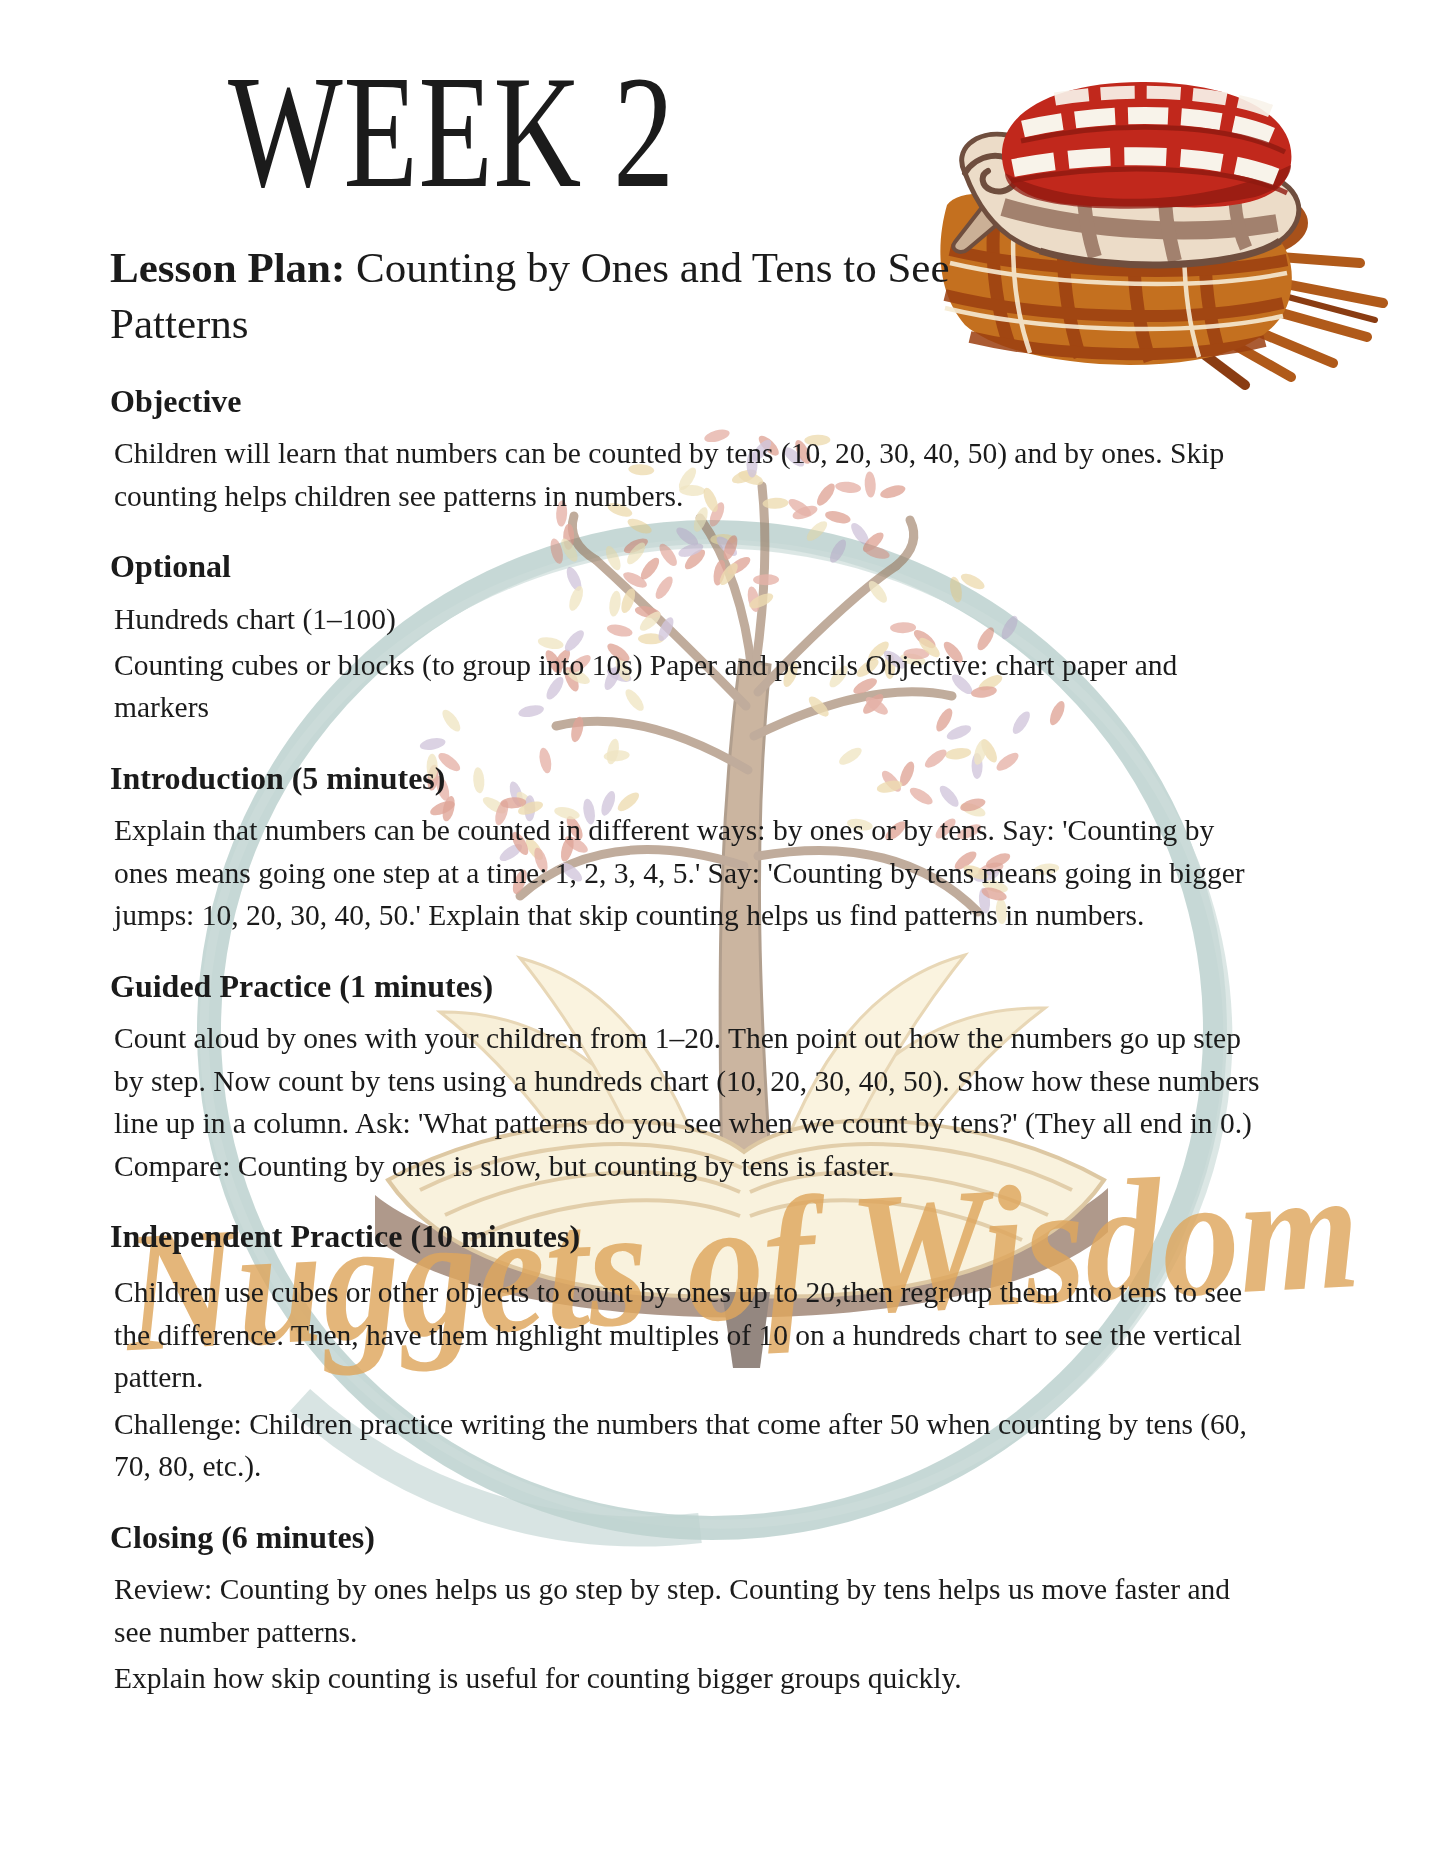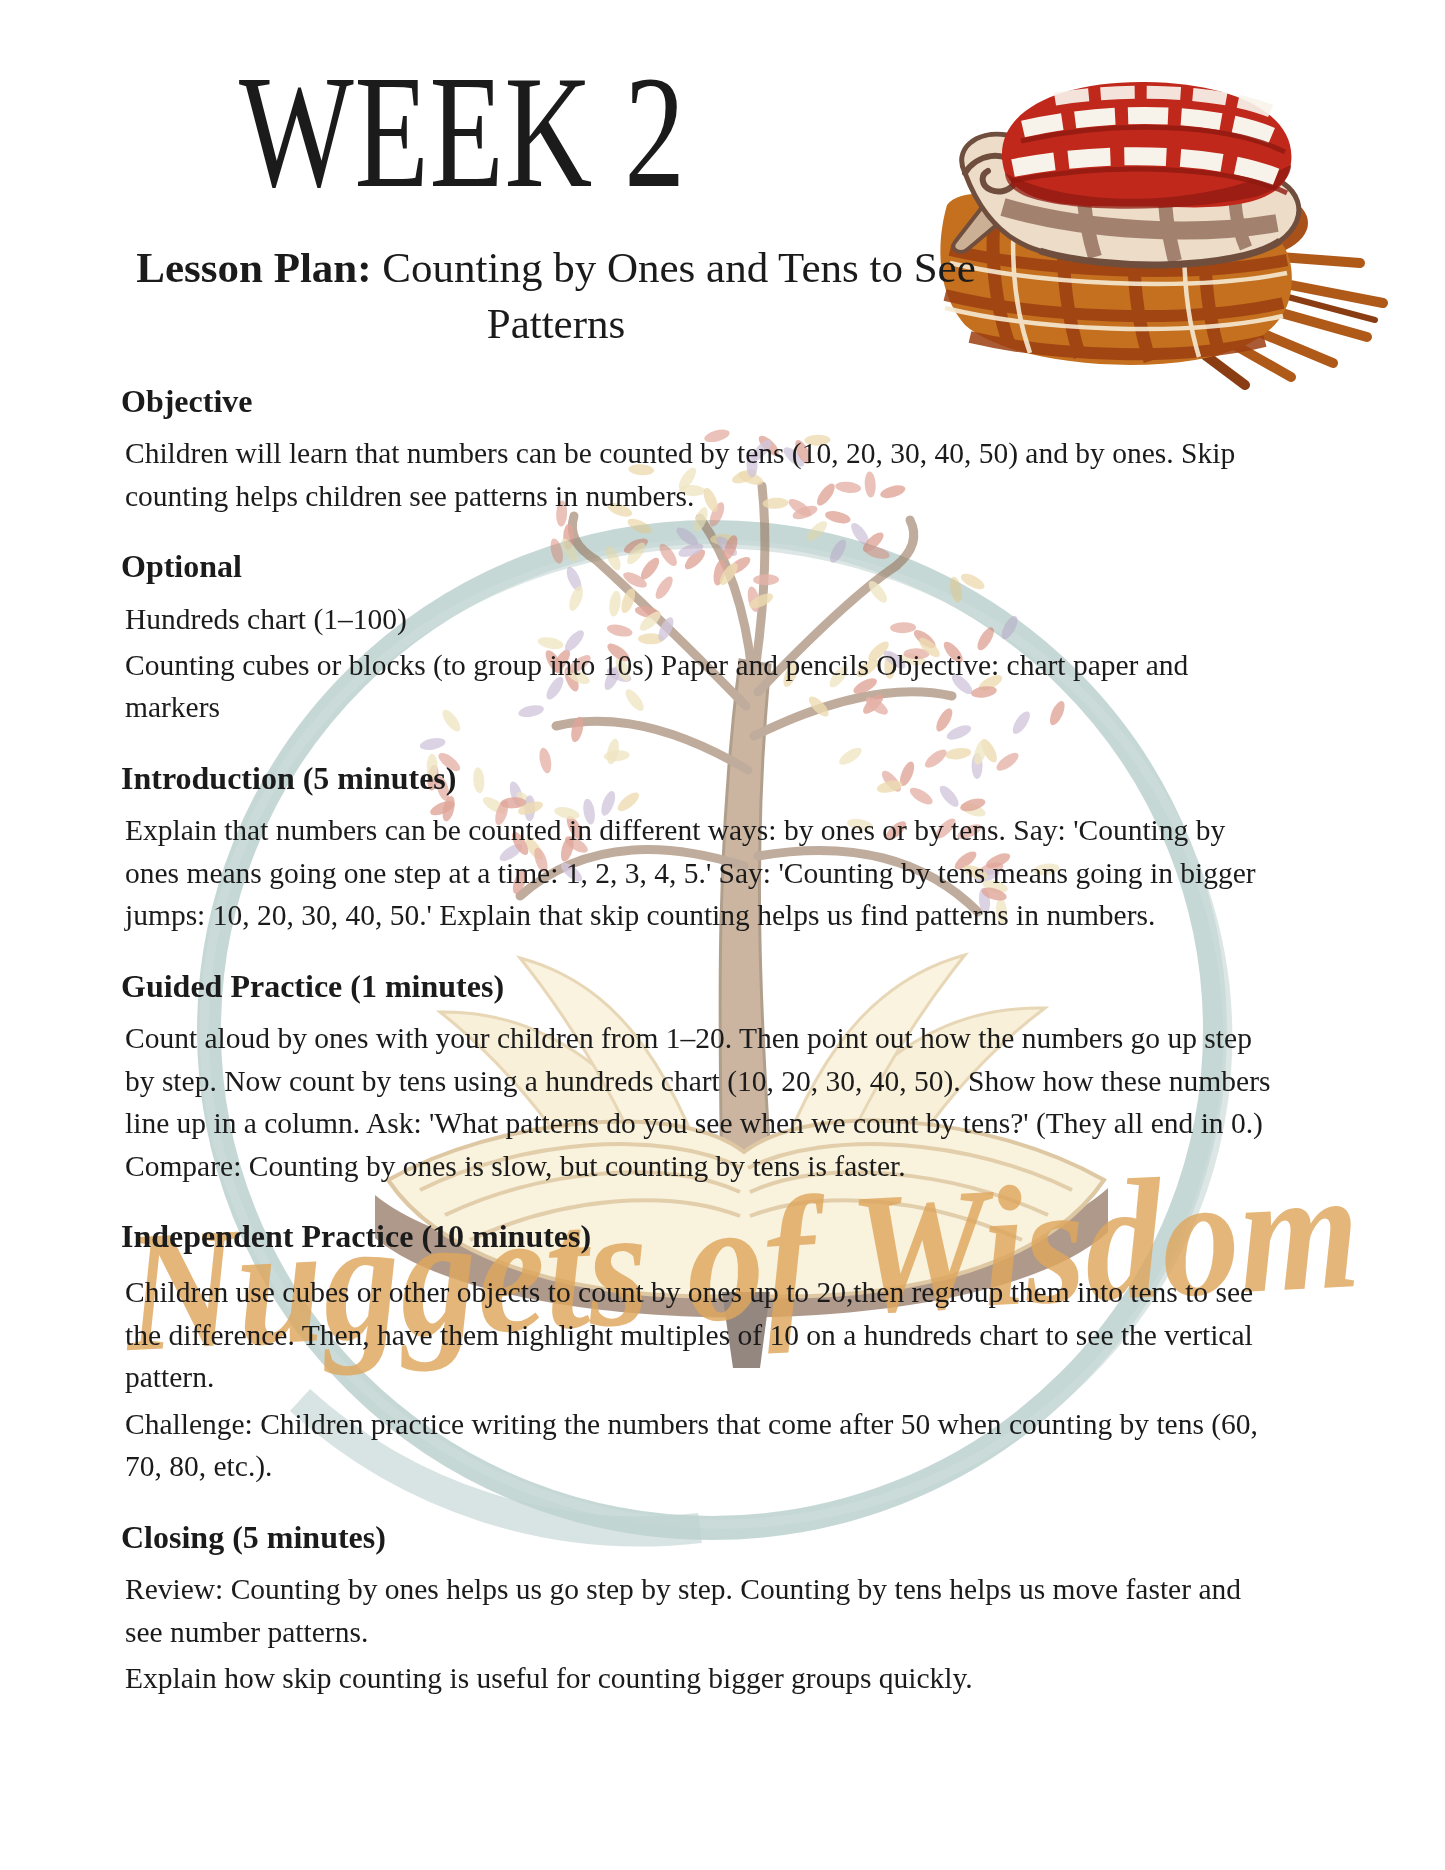--- a/index.html
+++ b/index.html
@@ -20,21 +20,21 @@
   }
   
   .blankets {
     position:absolute; left:935px; top:55px;
     width:470px; height:345px;
     z-index:2;
     pointer-events:none;
   }
   
   .content {
-    position:absolute; left:121px; top:0;
+    position:absolute; left:110px; top:0;
     width:1160px;
     z-index:3;
     font-family:Liberation Serif, serif;
   }
   h1.week-title {
     margin:52px 0 0 118px;
     font-size:160px;
     line-height:1.0;
     font-weight:400;
     letter-spacing:1px;
@@ -42,21 +42,20 @@
     transform:scaleX(.76);
     transform-origin:left center;
     white-space:nowrap;
   }
   .lesson-title {
     margin:28px 0 0 0;
     width:870px;
     font-size:43px;
     line-height:1.3;
     font-weight:400;
-    text-align:center;
   }
   .lesson-title .lesson-label { font-weight:700; }
   .sec-heading {
     margin:30px 0 12px 0;
     font-size:32px;
     line-height:1.2;
     font-weight:700;
   }
   .sec-ip .sec-heading { margin-bottom:16px; }
   p.block {
@@ -377,19 +376,19 @@
       <p class="block">Count aloud by ones with your children from 1–20. Then point out how the numbers go up step by step.  Now count by tens using a hundreds chart (10, 20, 30, 40, 50). Show how these numbers line up in a column. Ask: 'What patterns do you see when we count by tens?' (They all end in 0.) Compare: Counting by ones is slow, but counting by tens is faster.</p>
     </section>
 
     <section class="sec-ip">
       <h3 class="sec-heading">Independent Practice (10 minutes)</h3>
       <p class="block">Children use cubes or other objects to count by ones up to 20,then regroup them into tens to see the difference. Then, have them highlight multiples of 10 on a hundreds chart to see the vertical pattern.</p>
       <p class="block">Challenge: Children practice writing the numbers that come after 50 when counting by tens (60, 70, 80, etc.).</p>
     </section>
 
     <section>
-      <h3 class="sec-heading">Closing (5 minutes)</h3>
+      <h3 class="sec-heading">Closing (6 minutes)</h3>
       <p class="block">Review: Counting by ones helps us go step by step. Counting by tens helps us move faster and see number patterns.</p>
       <p class="block">Explain how skip counting is useful for counting bigger groups quickly.</p>
     </section>
 
   </div>
 </div>
 
 </body></html>

